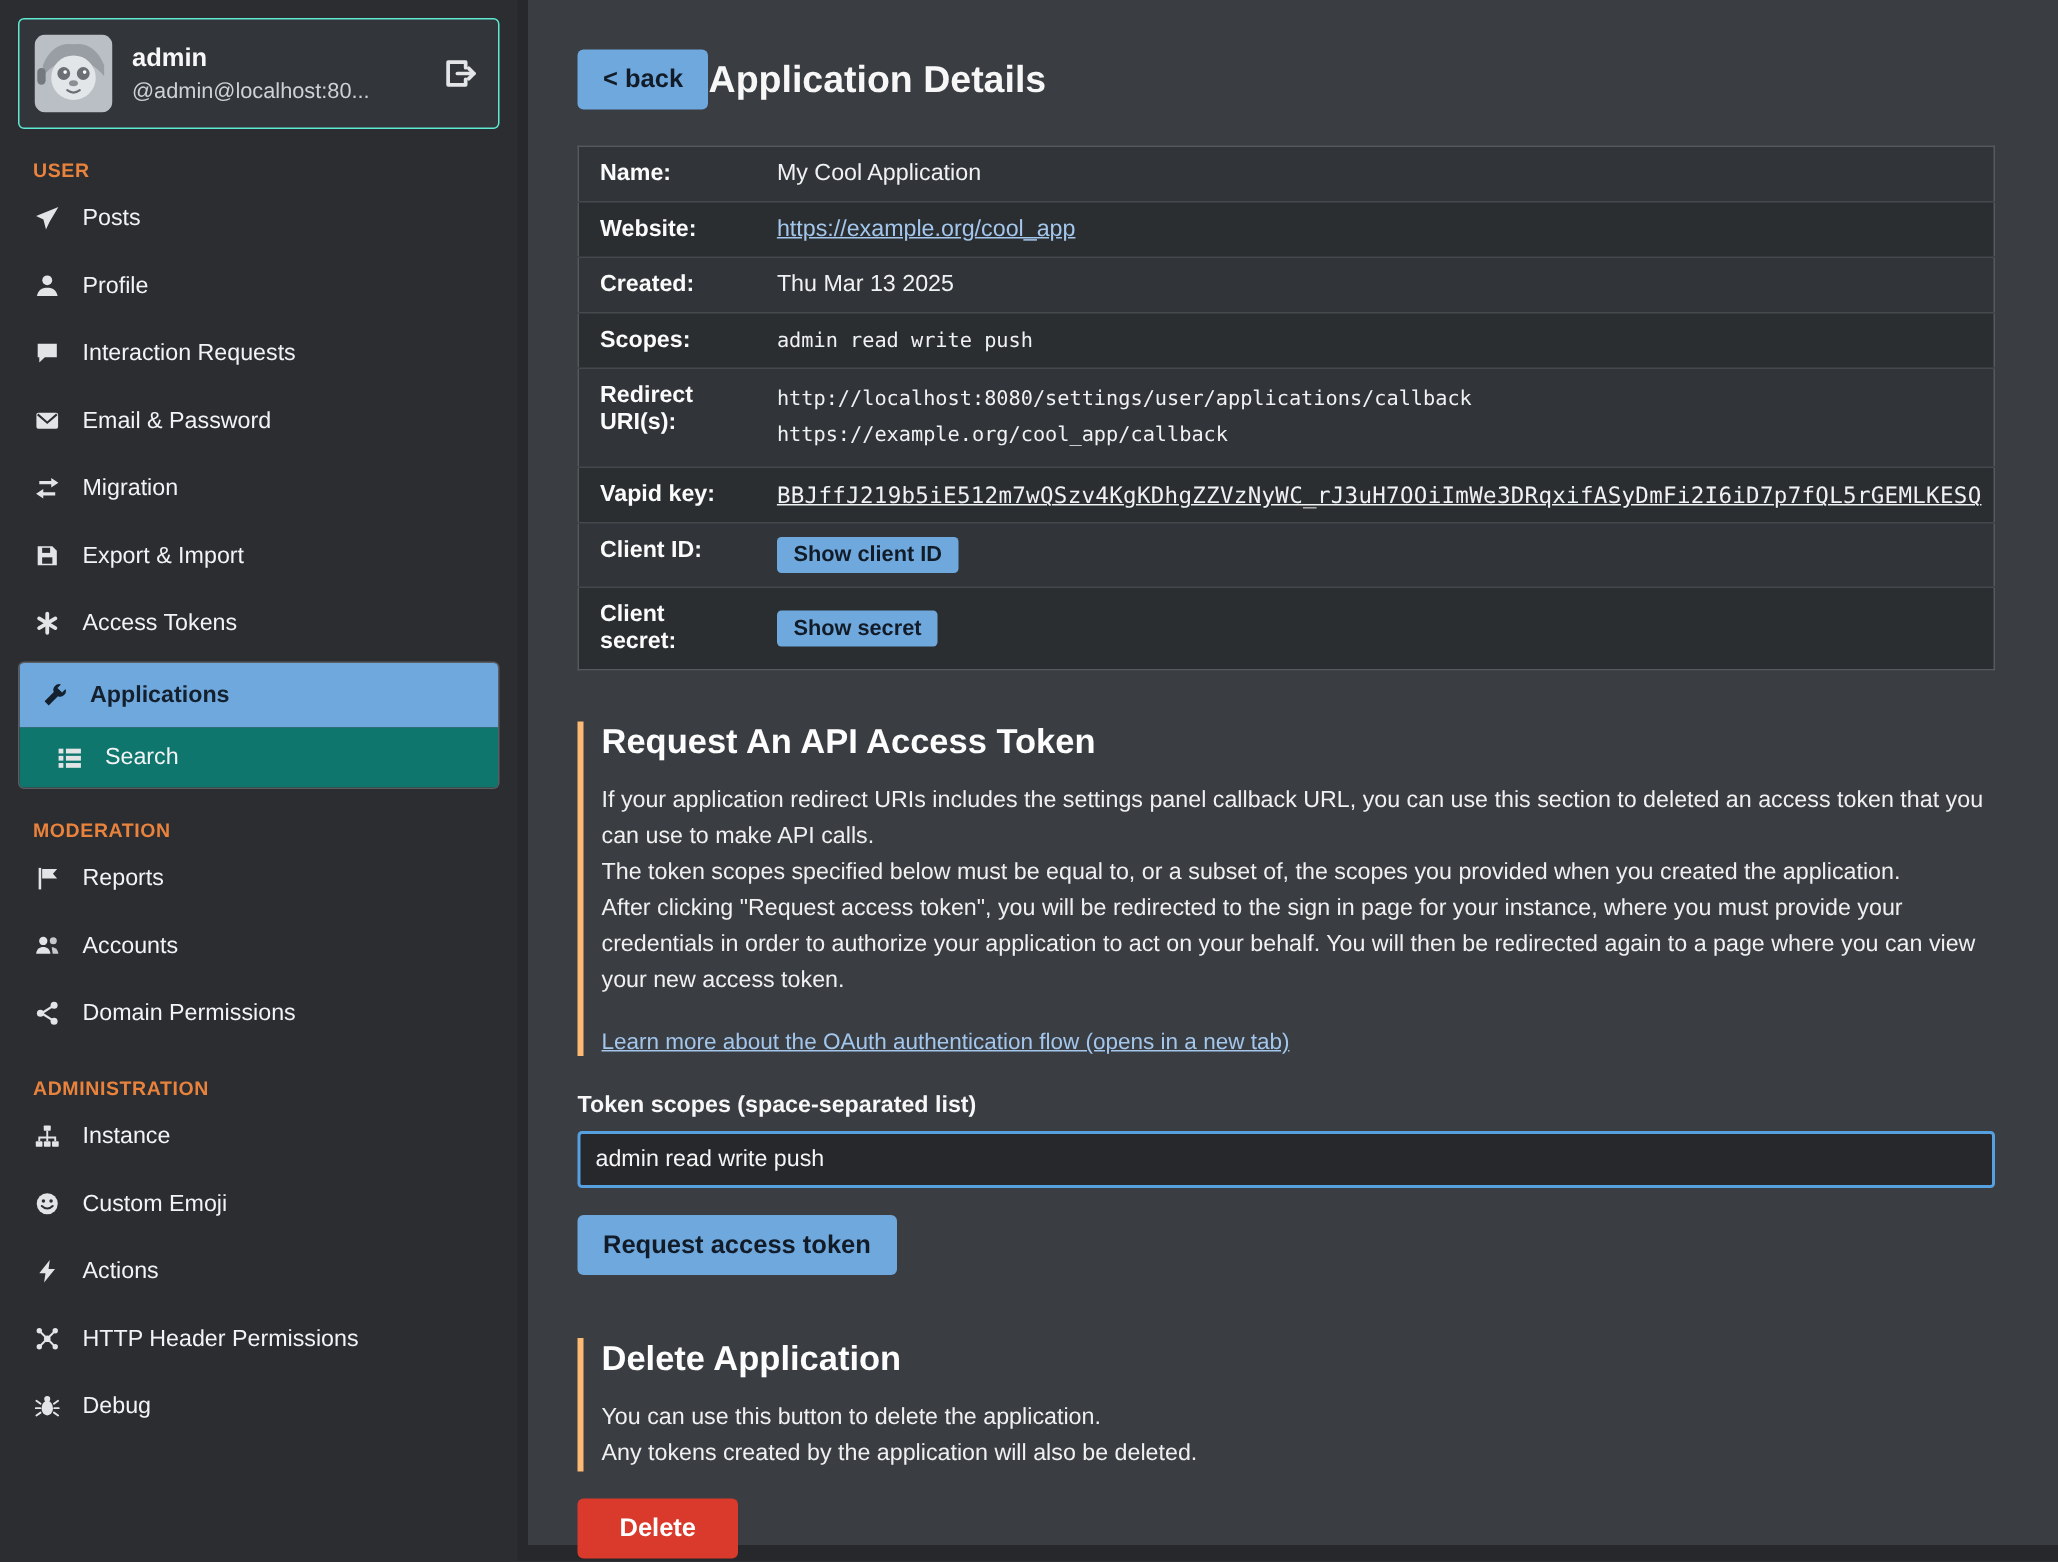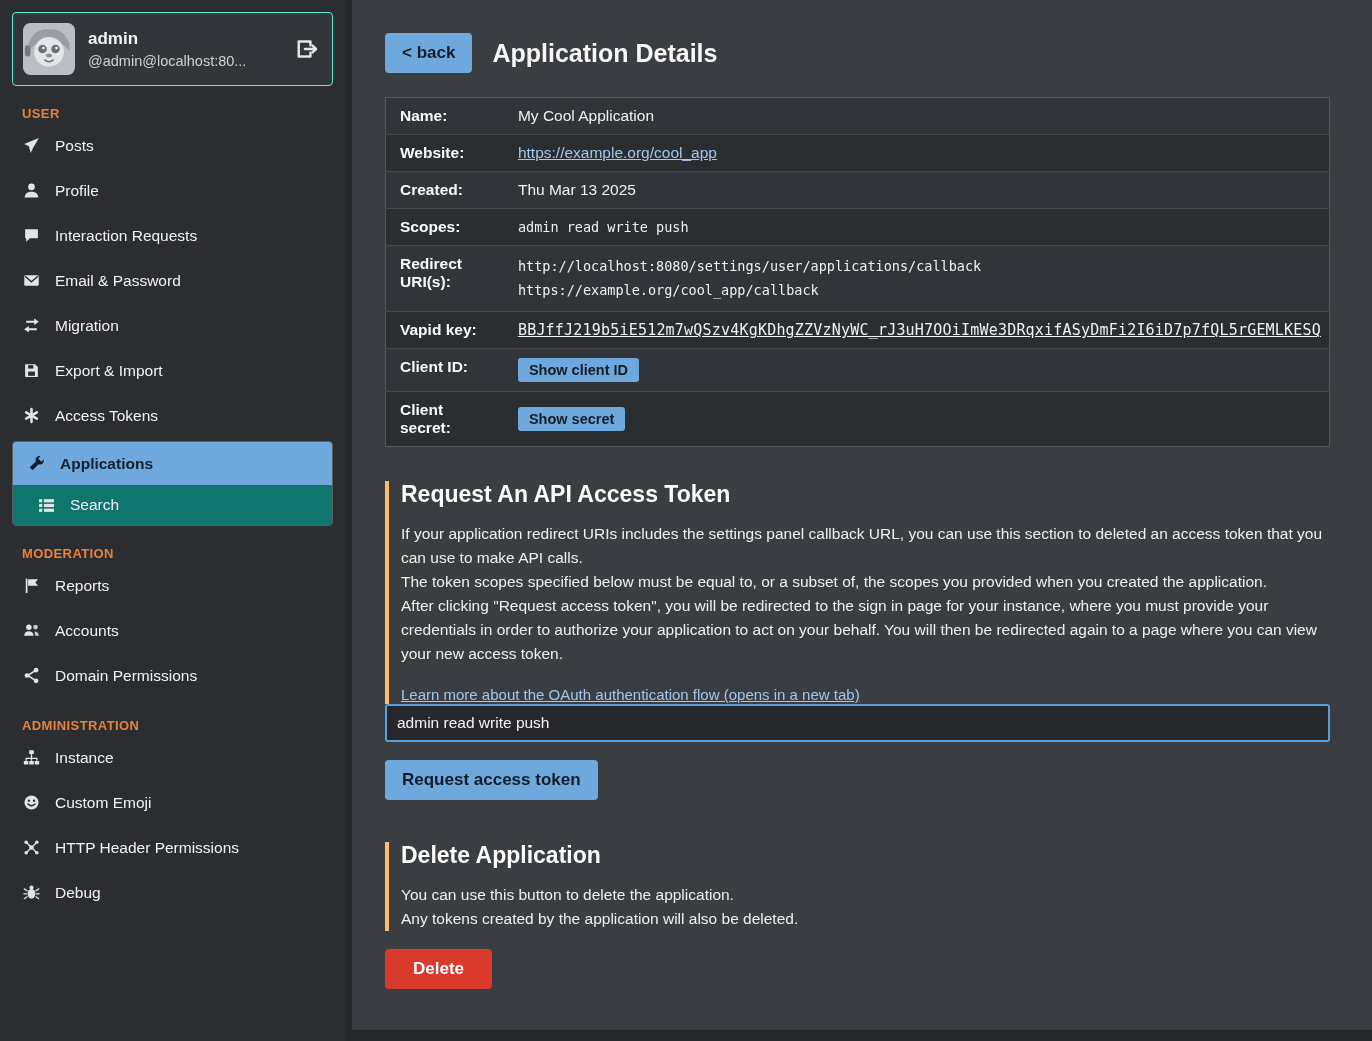--- a/index.html
+++ b/index.html
@@ -50,21 +50,21 @@
   .app-group .nav-item.selected .icon { color:#14202d; }
   .submenu { background:#0f766e; }
   .submenu .nav-item { height:40px; padding:0 14px 0 24px; }
 
   
   .content {
     flex:1; margin-left:7px; height:1030px;
     background:#3a3d42;
     padding:33px 42px 0 33px;
   }
-  .back-row { display:flex; align-items:center; gap:20px; margin-bottom:24px; }
+  .back-row { display:flex; align-items:center; gap:0; margin-bottom:24px; }
   .btn {
     display:inline-block; background:#6fa8dd; color:#121c28;
     border:none; border-radius:4px; font-weight:bold;
     font-family:"Liberation Sans", sans-serif; cursor:pointer;
   }
   .btn.big { font-size:17px; padding:10px 17px; }
   .btn.small { font-size:14.5px; padding:4px 11px; border-radius:3px; }
   .page-title { font-size:25px; font-weight:bold; }
 
   table.details {
@@ -294,20 +294,28 @@
           <circle cx="8" cy="8" r="6.6" fill="currentColor"></circle>
           <circle cx="5.6" cy="6.3" r="1.1" fill="#2b2d30"></circle>
           <circle cx="10.4" cy="6.3" r="1.1" fill="#2b2d30"></circle>
           <path d="M4.6 9.4q3.4 3.2 6.8 0" fill="none" stroke="#2b2d30" stroke-width="1.3" stroke-linecap="round"></path>
         </svg>
       </span>
     <span>Custom Emoji</span>
   </div>
   <div class="nav-item">
     <span class="icon">
+        <svg viewBox="0 0 16 16" fill="currentColor">
+          <polygon points="9.6,1 3,9.2 6.9,9.2 6,15 12.9,6.6 8.8,6.6"></polygon>
+        </svg>
+      </span>
+    <span>Actions</span>
+  </div>
+  <div class="nav-item">
+    <span class="icon">
         <svg viewBox="0 0 16 16">
           <g stroke="currentColor" stroke-width="1.2">
             <line x1="8" y1="8" x2="3" y2="3"></line>
             <line x1="8" y1="8" x2="13" y2="3"></line>
             <line x1="8" y1="8" x2="3" y2="13"></line>
             <line x1="8" y1="8" x2="13" y2="13"></line>
           </g>
           <g fill="currentColor">
             <circle cx="8" cy="8" r="2.1"></circle>
             <circle cx="3" cy="3" r="1.7"></circle>
@@ -387,20 +395,21 @@
     </table>
 
   <div class="callout token-callout">
     <h2>Request An API Access Token</h2>
     <p>If your application redirect URIs includes the settings panel callback URL, you can use this section to deleted an access token that you can use to make API calls.</p>
     <p>The token scopes specified below must be equal to, or a subset of, the scopes you provided when you created the application.</p>
     <p>After clicking "Request access token", you will be redirected to the sign in page for your instance, where you must provide your credentials in order to authorize your application to act on your behalf. You will then be redirected again to a page where you can view your new access token.</p>
     <a class="link docs-link">Learn more about the OAuth authentication flow (opens in a new tab)</a>
   </div>
 
+  <label class="form-label">Token scopes (space-separated list)</label>
   <input class="text-input" type="text" value="admin read write push" style="">
   <div>
     <button class="btn big request-btn">Request access token</button>
   </div>
 
   <div class="callout delete-callout">
     <h2>Delete Application</h2>
     <p>You can use this button to delete the application.</p>
     <p>Any tokens created by the application will also be deleted.</p>
   </div>

